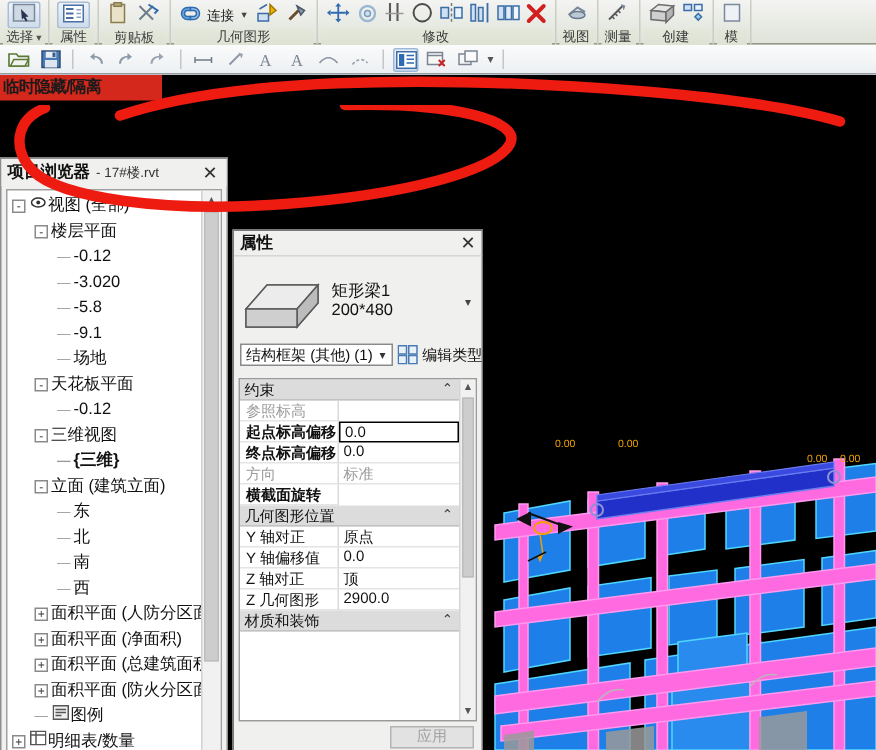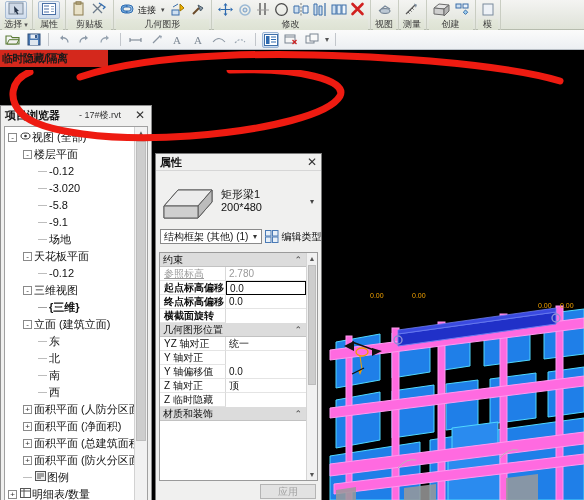--- a/index.html
+++ b/index.html
@@ -86,21 +86,21 @@
     border: 1px solid #8e8e8e;
   }
   .pb-title {
     height: 18px; line-height: 18px;
     padding: 0 4px;
     font-size: 11px; color: #111;
     background: #f0f0ef;
     display: flex; align-items: center;
   }
   .pb-title .t1 { font-weight: bold; }
-  .pb-title .t2 { font-size: 9px; color: #333; margin-left: 19px; }
+  .pb-title .t2 { font-size: 9px; color: #333; margin-left: 4px; }
   .pb-title .x { margin-left: auto; font-size: 12px; color: #333; cursor: pointer; padding-right: 2px; }
   .pb-body {
     position: absolute; left: 3px; top: 20px; right: 3px; bottom: 3px;
     background: #fff; border: 1px solid #a0a0a0;
     overflow: hidden;
   }
   .pb-scroll {
     position: absolute; right: 0; top: 0; width: 13px; bottom: 0;
     background: #f1f1f1; border-left: 1px solid #d2d2d2;
   }
@@ -166,21 +166,21 @@
     background: #dcdcdc; color: #111; align-items: center; padding-left: 3px;
     border-bottom: 1px solid #c2c2c2; position: relative;
   }
   .grow.sect .pin { position: absolute; right: 4px; font-size: 9px; color: #444; }
   .gk {
     width: 66px; flex: 0 0 auto; padding-left: 4px;
     display: flex; align-items: center;
     border-right: 1px solid #d9d9d9; border-bottom: 1px solid #e4e4e4;
     color: #111; white-space: nowrap; overflow: hidden;
   }
-  .gk.ro { color: #9a9a9a; text-decoration: underline; }
+  .gk.ro { color: #9a9a9a; }
   .gk.b { font-weight: bold; }
   .gv {
     flex: 1; padding-left: 3px; display: flex; align-items: center;
     border-bottom: 1px solid #e4e4e4; color: #111;
     white-space: nowrap; overflow: hidden;
   }
   .gv.ro { color: #9a9a9a; }
   .gv.focus { border: 1px solid #000; margin: 0; }
   .pr-gscroll { position: absolute; right: 0; top: 0; width: 11px; bottom: 0; background: #f1f1f1; border-left: 1px solid #d5d5d5; }
   .pr-gscroll .ga { height: 11px; text-align: center; font-size: 7px; color: #555; line-height: 11px; }
@@ -671,54 +671,55 @@
       </div>
 
       <div class="pr-grid">
         <div class="pr-rows" id="propRows">
             <div class="grow sect">
               <span>约束</span>
               <span class="pin">⌃</span>
             </div>
             <div class="grow">
               <div class="gk ro">参照标高</div>
-              <div class="gv ro">2.780</div>
             </div>
             <div class="grow">
               <div class="gk b">起点标高偏移</div>
               <div class="gv focus">0.0</div>
             </div>
             <div class="grow">
               <div class="gk b">终点标高偏移</div>
               <div class="gv">0.0</div>
+            </div>
+            <div class="grow">
+              <div class="gk ro">方向</div>
+              <div class="gv ro">标准</div>
             </div>
             <div class="grow">
               <div class="gk b">横截面旋转</div>
             </div>
             <div class="grow sect">
               <span>几何图形位置</span>
               <span class="pin">⌃</span>
             </div>
             <div class="grow">
-              <div class="gk">YZ 轴对正</div>
-              <div class="gv">统一</div>
-            </div>
-            <div class="grow">
               <div class="gk">Y 轴对正</div>
+              <div class="gv">原点</div>
             </div>
             <div class="grow">
               <div class="gk">Y 轴偏移值</div>
               <div class="gv">0.0</div>
             </div>
             <div class="grow">
               <div class="gk">Z 轴对正</div>
               <div class="gv">顶</div>
             </div>
             <div class="grow">
-              <div class="gk">Z 临时隐藏</div>
+              <div class="gk">Z 几何图形</div>
+              <div class="gv">2900.0</div>
             </div>
             <div class="grow sect">
               <span>材质和装饰</span>
               <span class="pin">⌃</span>
             </div>
           </div>
         <div class="pr-gscroll">
           <div class="ga">▲</div>
           <div class="gt"></div>
           <div class="ga" style="position:absolute;bottom:0;left:0;right:0">▼</div>

